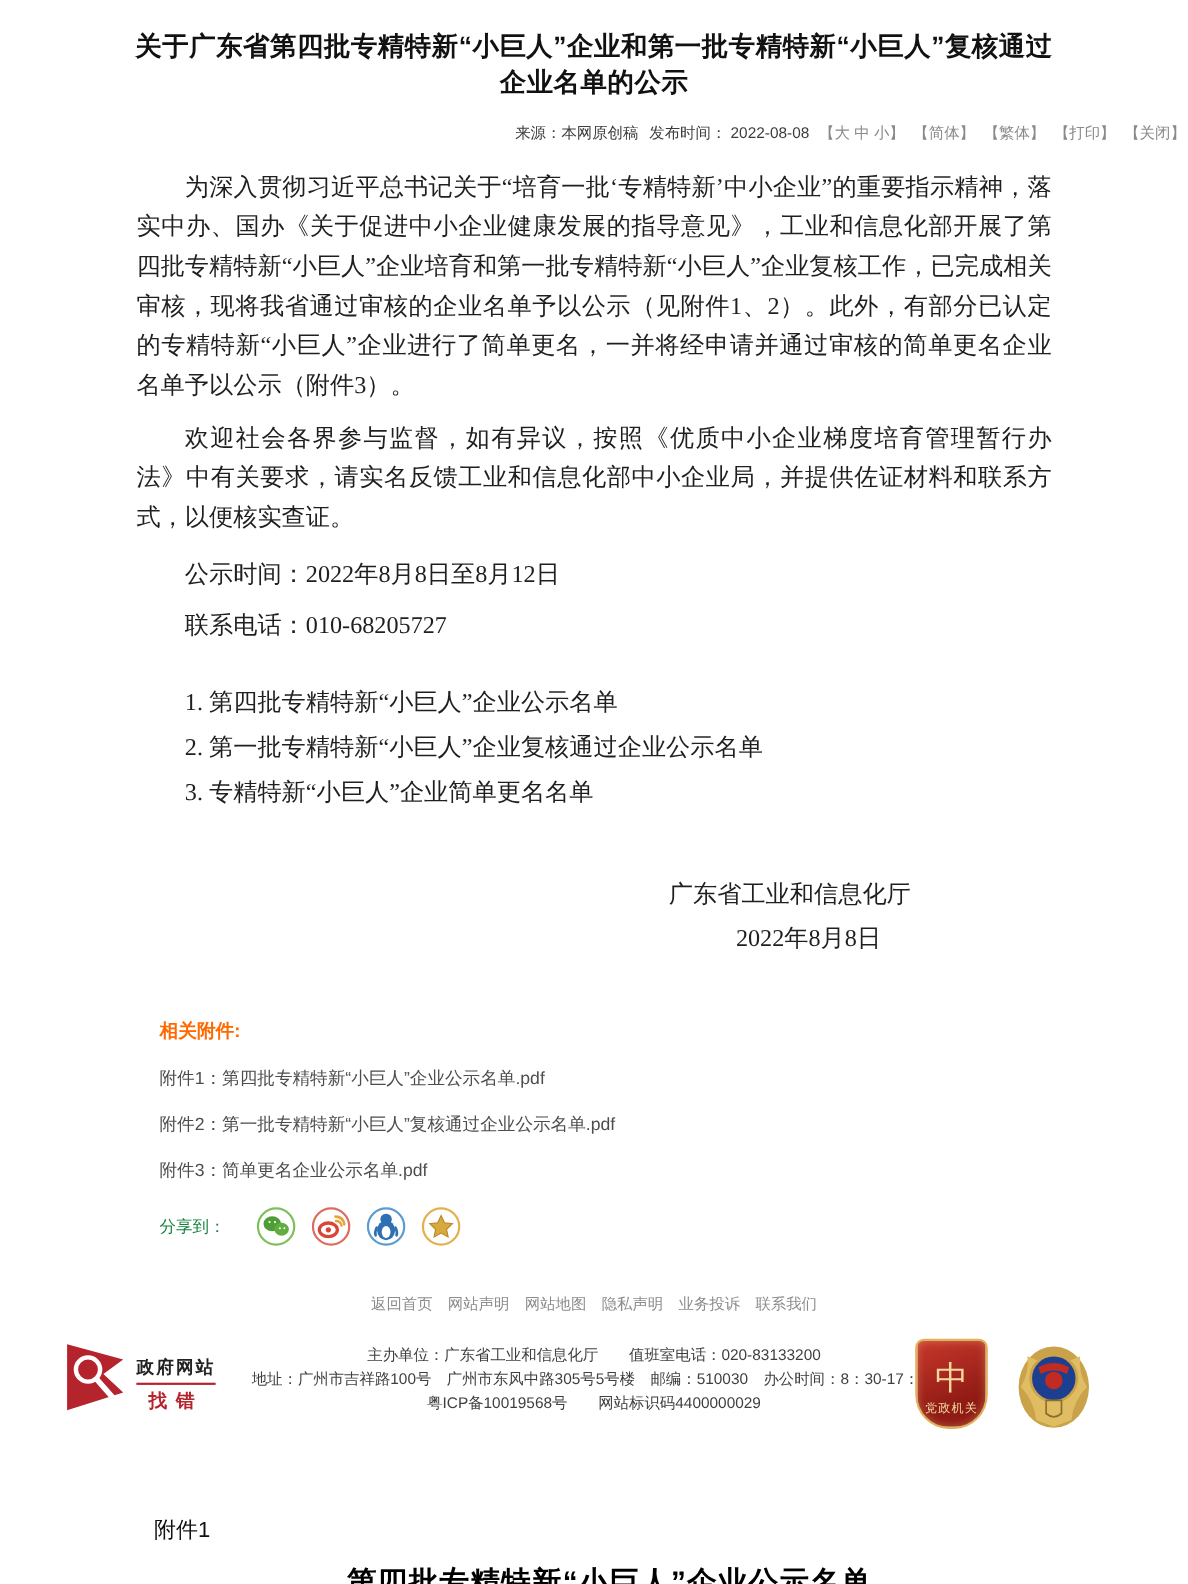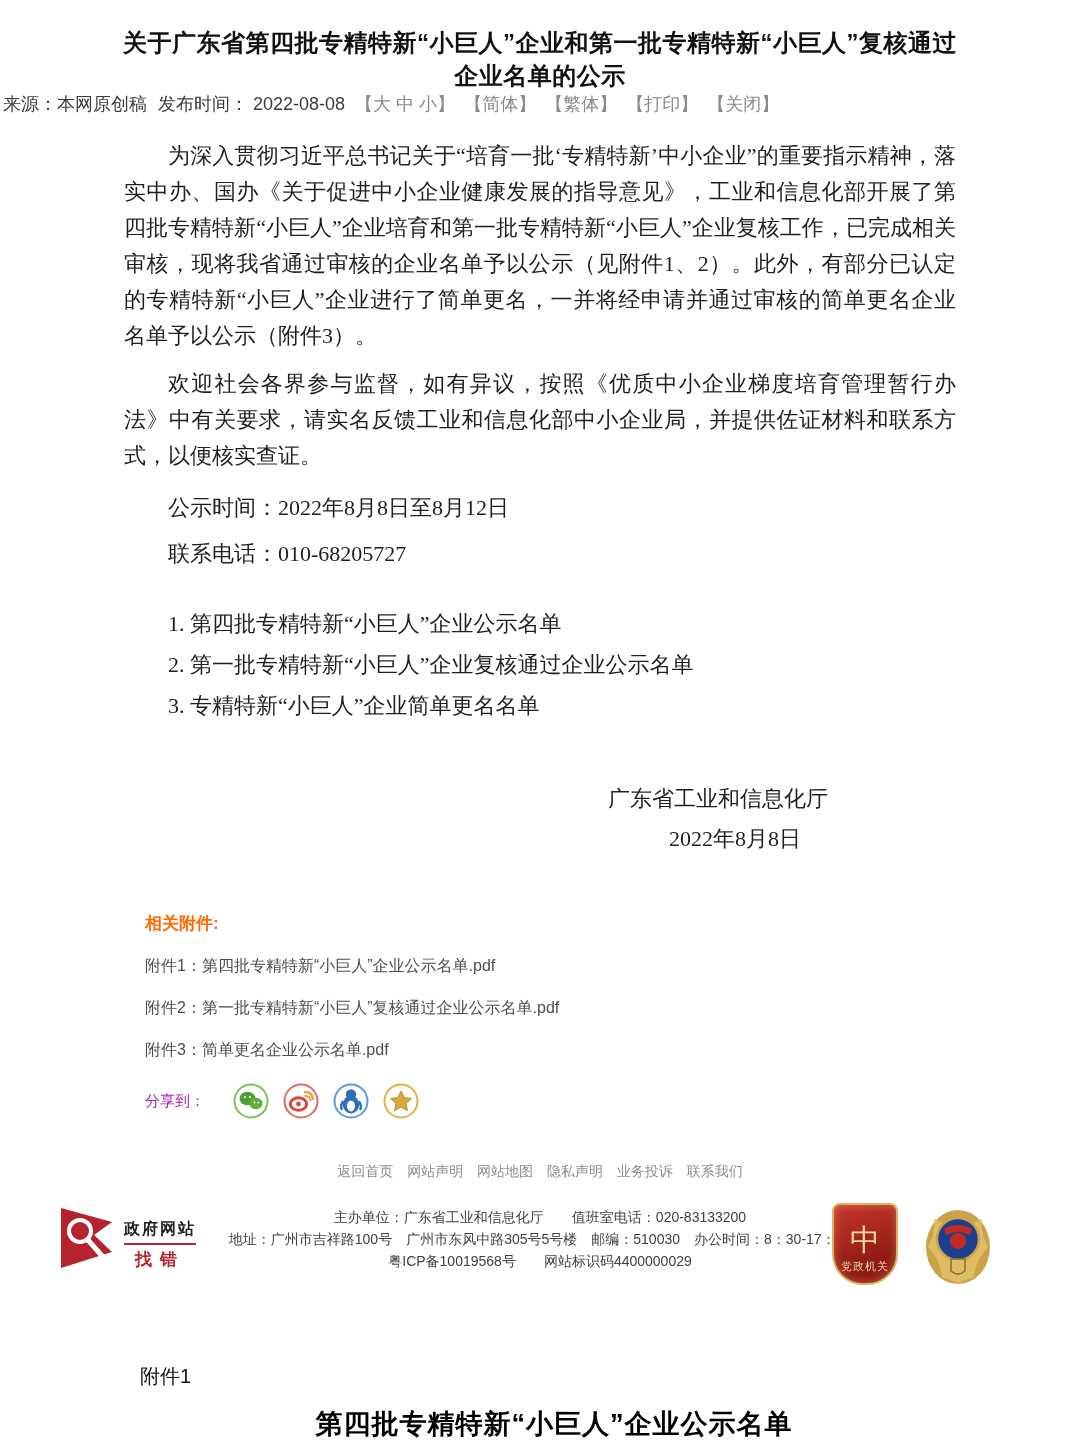--- a/index.html
+++ b/index.html
@@ -9,21 +9,21 @@
     background:#ffffff; overflow:hidden;
     font-family:"Liberation Sans", sans-serif; color:#1a1a1a;
   }
   
   .page-title {
     padding-top:26px; margin:0 auto; width:850px;
     font-size:24px; font-weight:bold; line-height:1.38; text-align:center;
     color:#111; letter-spacing:0.5px;
   }
   .meta-line {
-    text-align:left; font-size:18px; color:#3c3c3c;
+    margin-top:20px; text-align:right; font-size:14px; color:#3c3c3c;
   }
   .meta-line .m-seg { margin:0 3px; }
   .meta-line .m-btn { color:#8a8a8a; margin:0 2px; cursor:pointer; }
   
   .article {
     width:832px; margin:22px auto 0 auto;
     font-family:"Liberation Serif", serif; font-size:22px; color:#1f1f1f;
   }
   .article p.body-para {
     text-indent:2em; line-height:36px; text-align:justify; margin-bottom:12px;
@@ -32,21 +32,21 @@
   .attach-block { margin-top:46px; }
   .attach-block p { text-indent:2em; line-height:24px; margin-bottom:17px; }
   .signature { text-align:right; padding-right:128px; margin-top:66px; }
   .signature .sig-org { line-height:30px; }
   .signature .sig-date { line-height:30px; margin-top:10px; padding-right:27px; }
   
   .related { margin:58px 0 0 145px; font-size:16px; }
   .related-heading { color:#ff6a00; font-weight:bold; font-size:17px; }
   .related-file { display:block; color:#4d4d4d; margin-top:21px; text-decoration:none; cursor:pointer; }
   .share-row { display:flex; align-items:center; margin:22px 0 0 145px; }
-  .share-label { font-size:15px; color:#a21caf; margin-right:28px; }
+  .share-label { font-size:15px; color:#15803d; margin-right:28px; }
   .share-icon { width:36px; height:36px; margin-right:14px; cursor:pointer; }
   
   .footer-links { margin-top:44px; text-align:center; font-size:14px; color:#8c8c8c; }
   .footer-links span { margin:0 5px; cursor:pointer; }
   .footer-info { position:relative; margin-top:22px; height:120px; }
   .footer-text { width:660px; margin:0 auto; text-align:center; font-size:14px; color:#3f3f3f; line-height:21px; padding-top:4px; }
   .footer-text div { margin-bottom:1px; }
   
   .error-badge { position:absolute; left:58px; top:2px; display:flex; align-items:flex-end; cursor:pointer; }
   .eb-text { margin-left:8px; }

